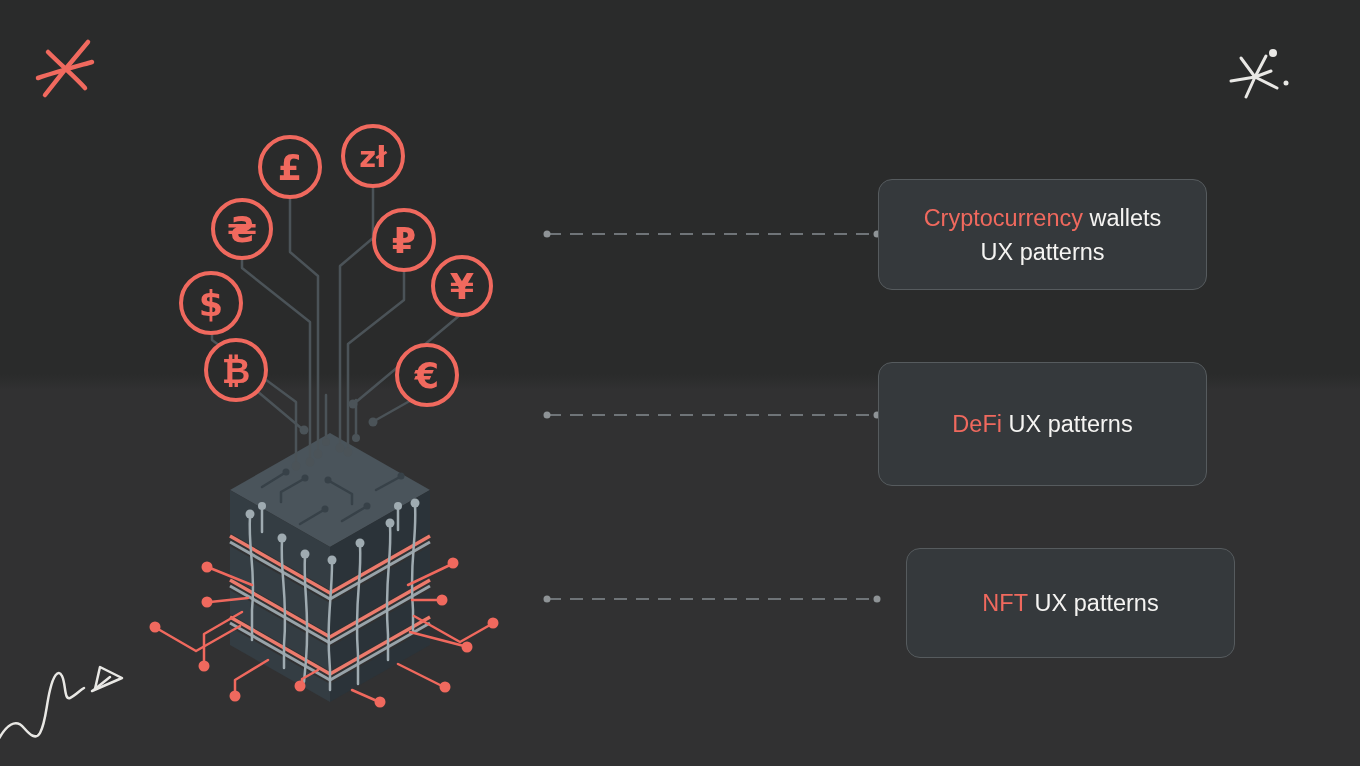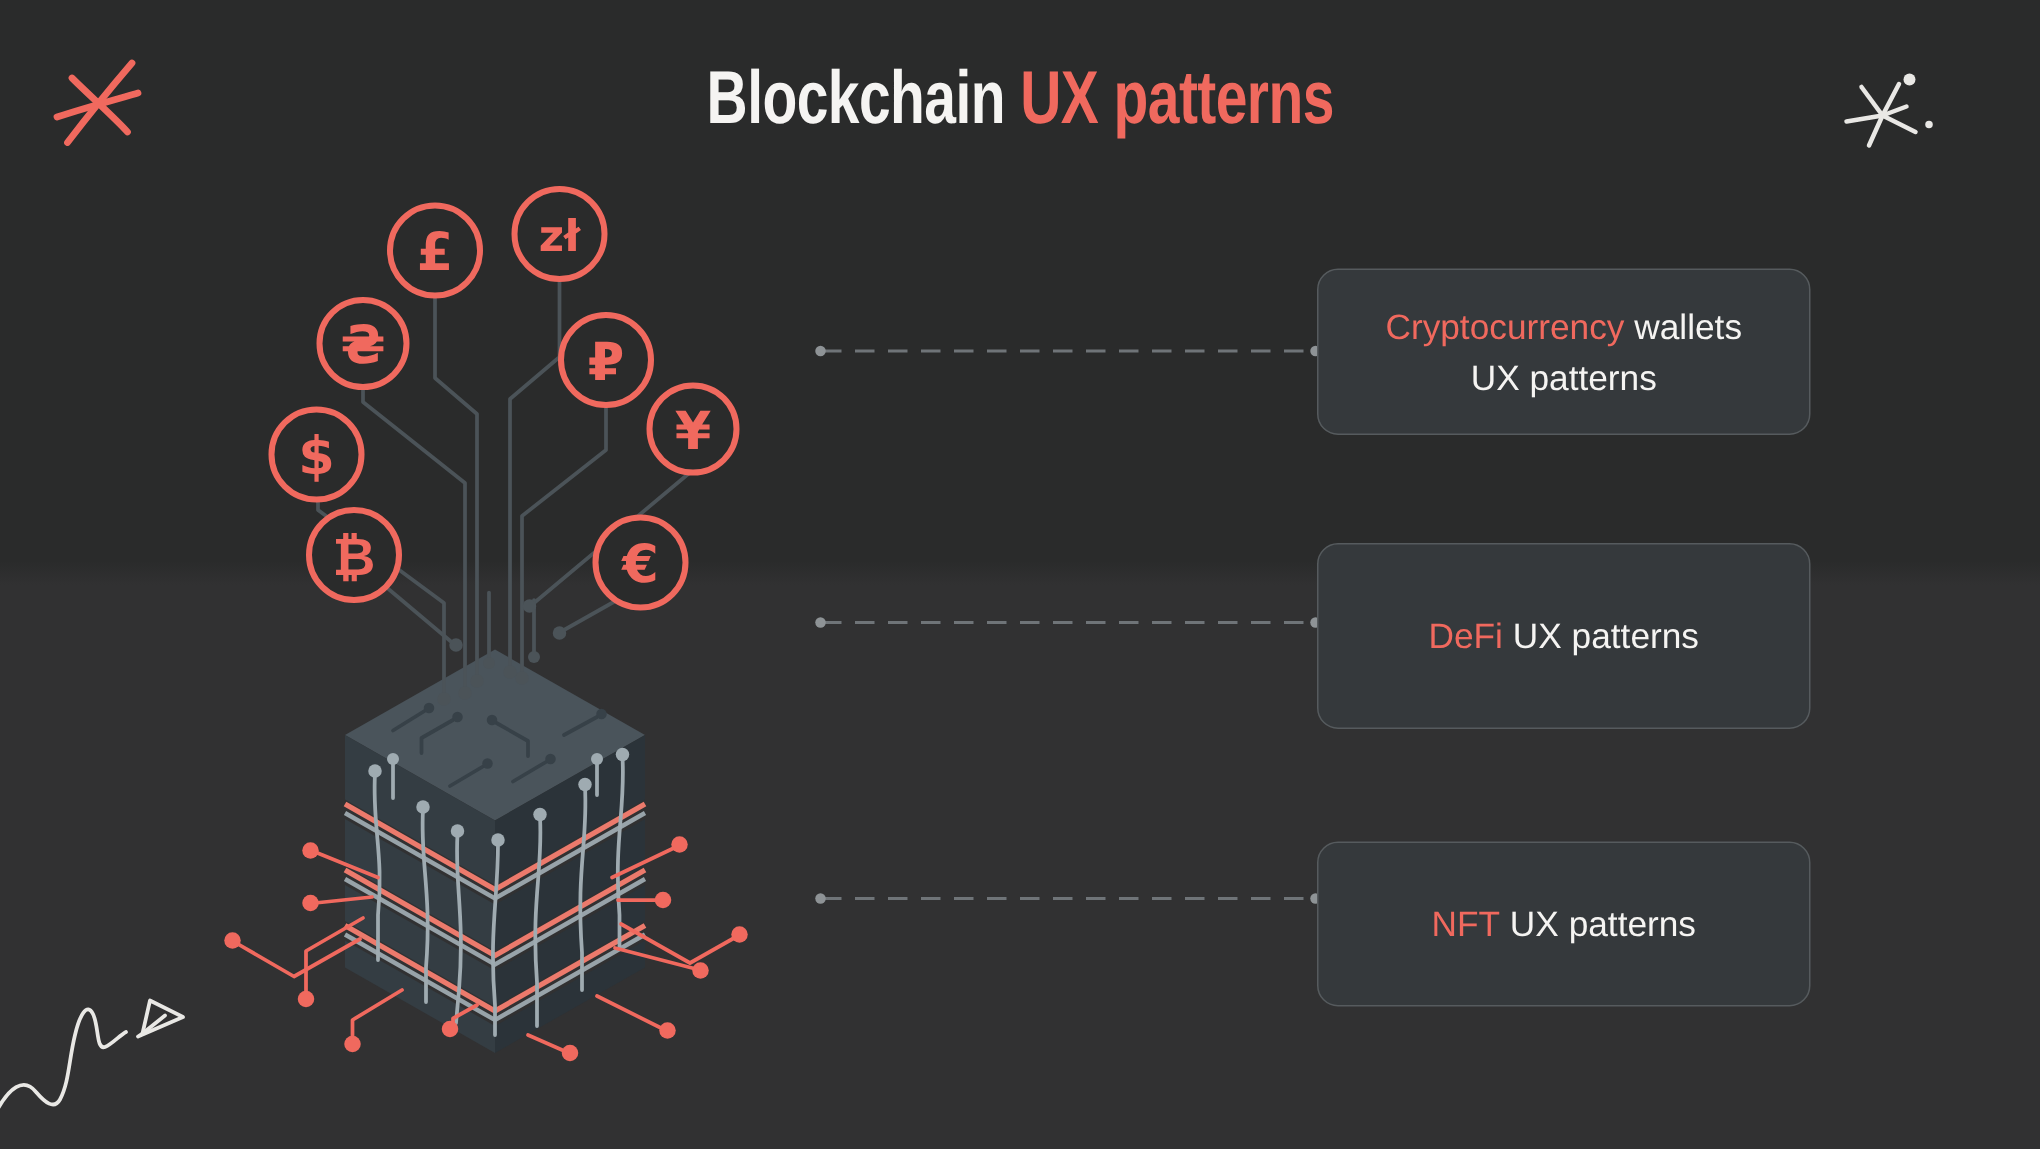--- a/index.html
+++ b/index.html
@@ -24,21 +24,21 @@
 
   
   .card{
     position:absolute;left:878px;width:329px;box-sizing:border-box;
     background:#35393c;border:1px solid #565b5e;border-radius:14px;
     display:flex;flex-direction:column;justify-content:center;align-items:center;
     color:#f5f4f2;font-size:23.5px;line-height:34px;text-align:center;
   }
   .card-1{top:179px;height:111px;}
   .card-2{top:362px;height:124px;}
-  .card-3{top:561px;height:110px;}
+  .card-3{top:548px;height:110px;margin-left:28px;}
   .card .accent{color:#f0695e;}
   .card .rest{margin-left:0.28em;}
   .card-line2:empty{display:none;}
 
   .coin-sym{
     font-family:"DejaVu Sans", sans-serif;
     font-size:35px;font-weight:700;fill:#f0695e;
   }
   .coin-sym.small{font-size:29px;}
 </style>
@@ -249,26 +249,20 @@
       <circle cx="1273" cy="53" r="4"></circle>
         <circle cx="1286" cy="83" r="2.5"></circle>
     </g>
     <g stroke="#e9e8e5" stroke-width="2.5" stroke-linecap="round" stroke-linejoin="round" fill="none">
       <path d="M-4,744 C6,724 16,718 24,728 C30,735 36,740 40,733 C46,722 46,706 50,690 C53,677 58,668 62,676 C66,684 64,700 70,698 C75,696 80,690 84,688"></path>
       <path d="M92,691 L122,678 L100,667 L95,689 Z"></path>
       <path d="M95,689 L110,677"></path>
     </g>
   </svg>
 
-  <div class="title-wrap">
-    <div class="title">
-      <span>Blockchain</span>
-      <span class="accent">UX patterns</span>
-    </div>
-  </div>
 
   <div class="card card-1">
     <div class="card-line1">
       <span class="accent">Cryptocurrency</span><span class="rest">wallets</span>
     </div>
     <div class="card-line2">UX patterns</div>
   </div>
 
   <div class="card card-2">
     <div class="card-line1">

